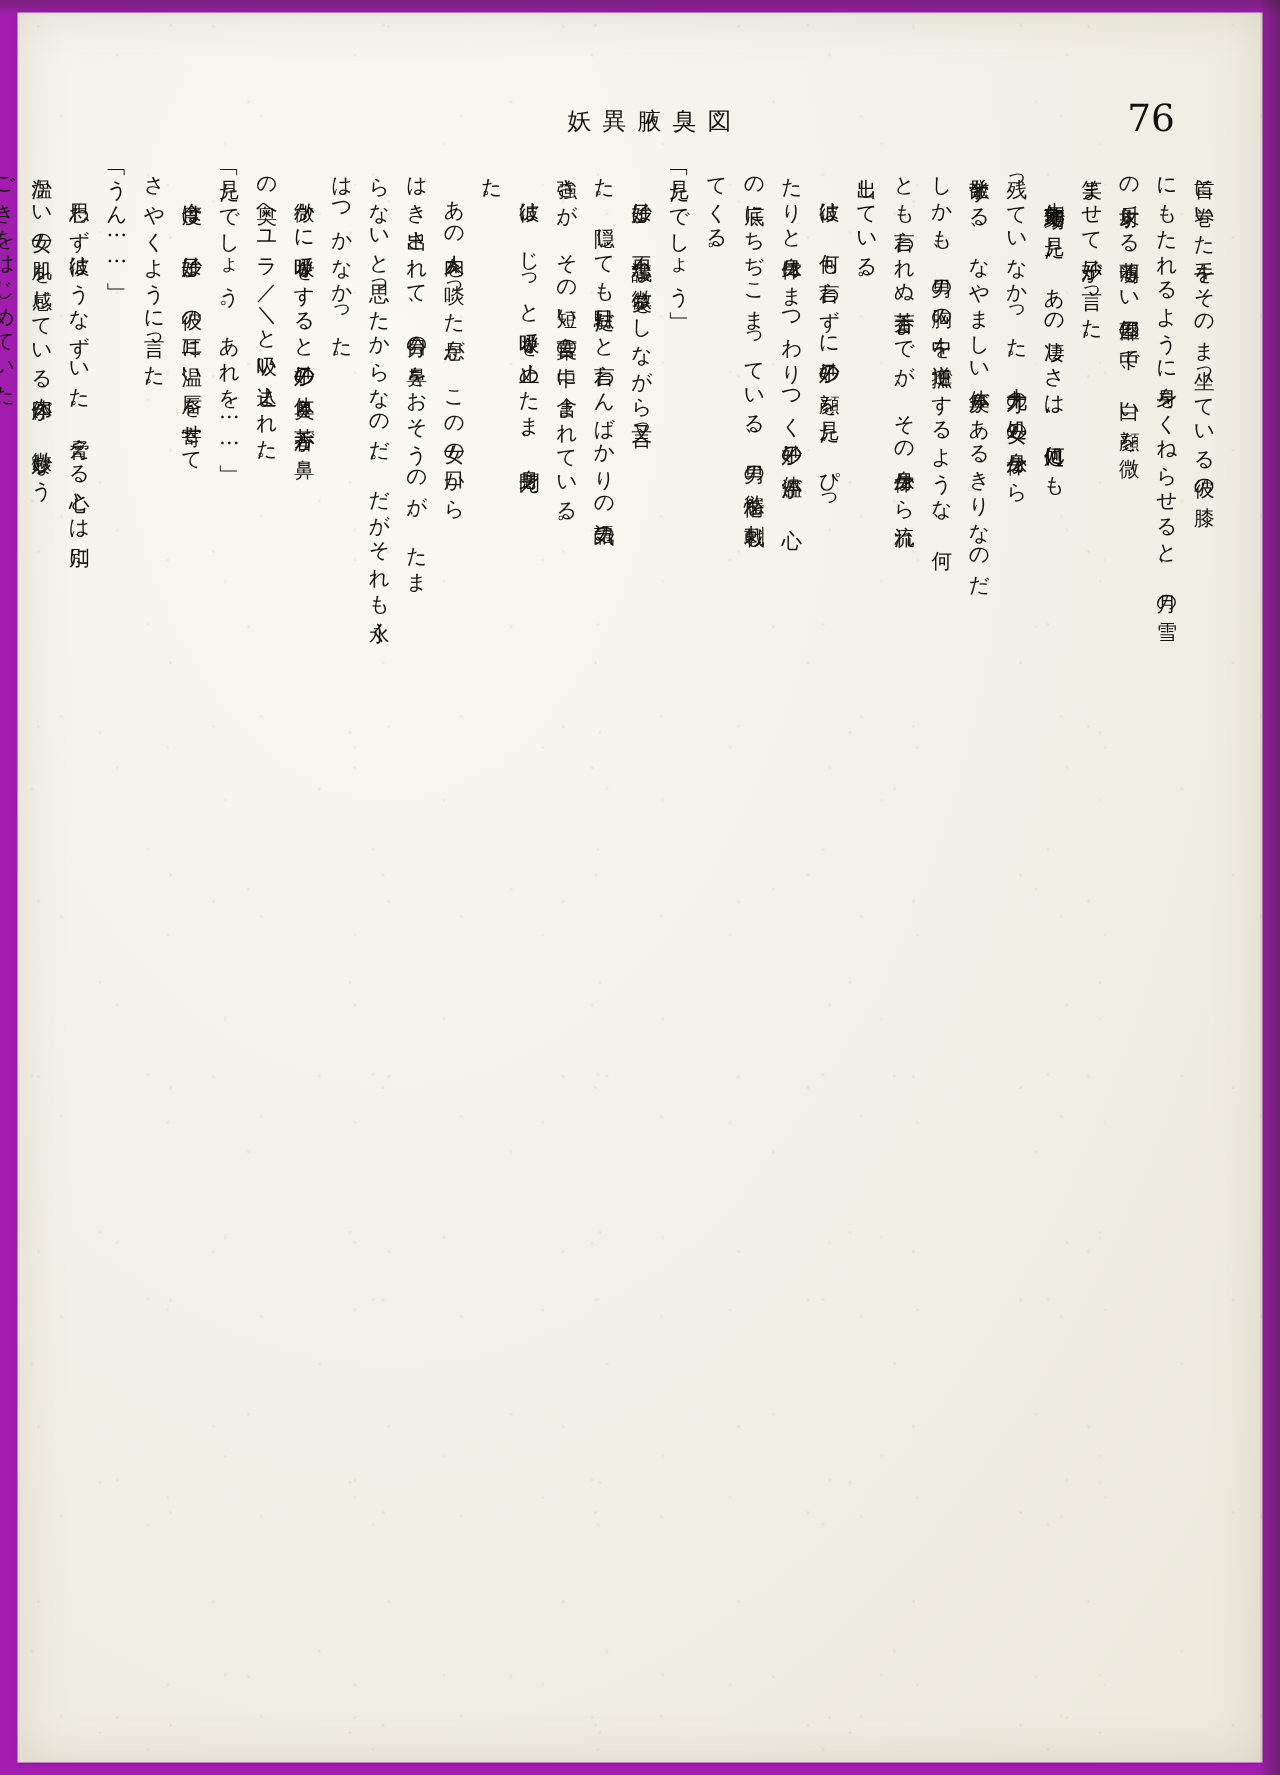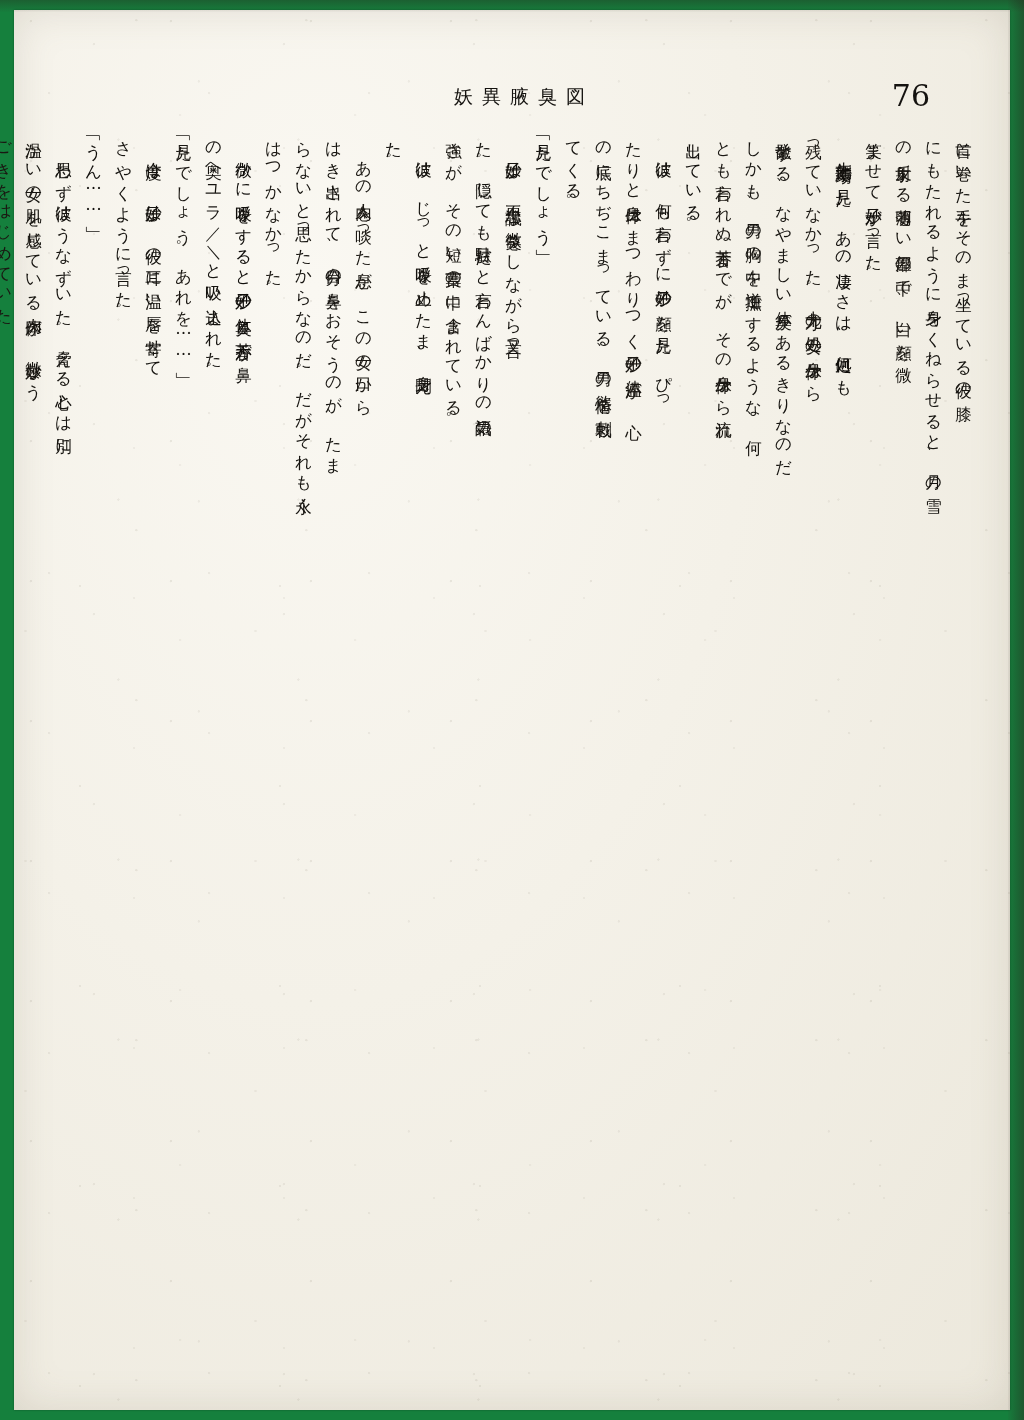--- a/index.html
+++ b/index.html
@@ -5,21 +5,21 @@
   html, body {
     margin: 0;
     padding: 0;
     background: #b8b4ac;
   }
   .page {
     position: relative;
     width: 1024px;
     height: 1420px;
     overflow: hidden;
-    background: #15803d;
+    background: #a21caf;
     font-family: "DejaVu Serif", serif;
   }
   
   .sheet {
     position: absolute;
     left: 14px;
     top: 10px;
     width: 996px;
     height: 1400px;
     background:
@@ -70,21 +70,21 @@
     position: absolute;
     left: 440px;
     top: 74px;
     font-size: 19px;
     letter-spacing: 9px;
     color: #14120f;
     white-space: nowrap;
   }
   .folio {
     position: absolute;
-    right: 80px;
+    right: 70px;
     top: 68px;
     font-size: 30px;
     color: #14120f;
     font-family: "DejaVu Serif", serif;
   }
 
   
   .body-area {
     position: absolute;
     left: 34px;

